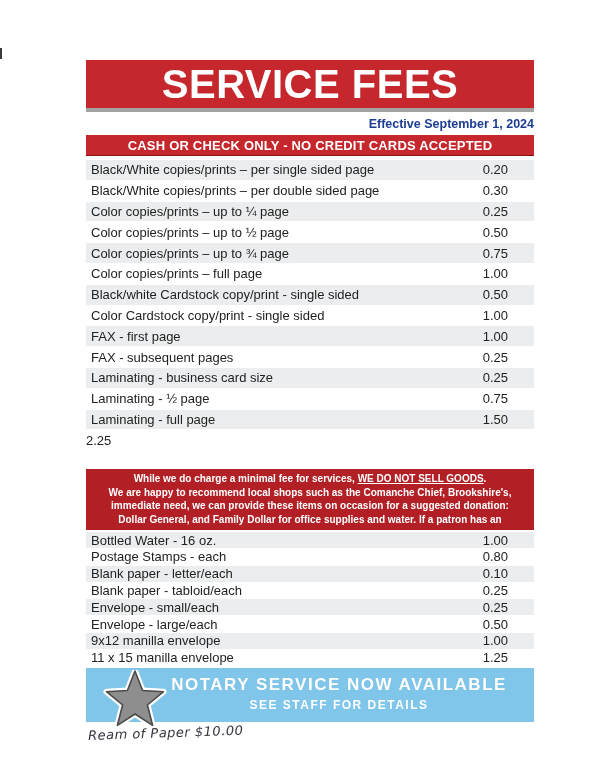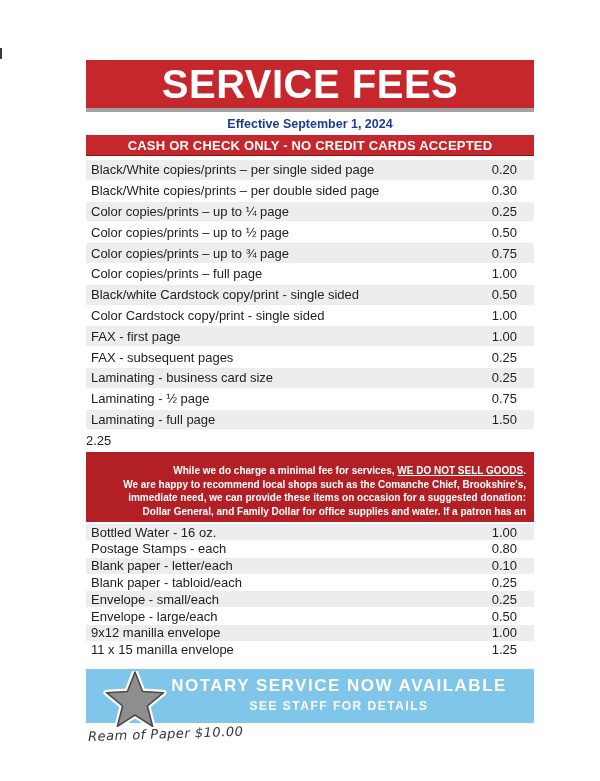--- a/index.html
+++ b/index.html
@@ -23,52 +23,52 @@
   .content{position:absolute;left:86px;top:60px;width:448px;}
 
   .title-banner{
     background:var(--red);height:52px;display:flex;align-items:center;justify-content:center;
     border-bottom:4px solid #a3a3a3;
   }
   .title-banner span{
     color:#ffffff;font-size:40px;font-weight:bold;letter-spacing:0.5px;line-height:1;
   }
   .effective{
-    height:23px;line-height:24px;text-align:center;
+    height:23px;line-height:24px;text-align:right;
     color:var(--blue-text);font-weight:bold;font-size:12.5px;
   }
   .cash-banner{
     background:var(--red);height:21px;display:flex;align-items:center;justify-content:center;
     color:#ffffff;font-weight:bold;font-size:13px;letter-spacing:0.2px;
     border-bottom:1px solid #871317;
   }
 
   .fees-table{width:100%;}
   .fees-table.upper{margin-top:4px;}
   .fees-table.lower{margin-top:2px;}
   .fee-row{
     display:flex;justify-content:space-between;align-items:center;
     border-bottom:1px solid #ffffff;
   }
   .fee-row:nth-child(odd){background:var(--row-gray);}
   .fees-table.upper .fee-row{height:20.8px;font-size:13px;}
   .fees-table.lower .fee-row{height:16.8px;font-size:13px;}
   .fee-label{padding-left:5px;white-space:nowrap;}
-  .fee-price{padding-right:17px;white-space:nowrap;}
+  .fee-price{padding-right:26px;white-space:nowrap;}
 
   .notice{
-    margin-top:1px;background:var(--notice-red);
-    padding:12px 8px 4px 8px;text-align:right;
+    margin-top:18px;background:var(--notice-red);
+    padding:3px 8px 4px 8px;text-align:center;
     color:#ffffff;font-weight:bold;font-size:10px;line-height:13.5px;
     overflow:hidden;
   }
   .notice .u{text-decoration:underline;}
 
   .notary-banner{
-    position:relative;margin-top:10px;background:var(--light-blue);
+    position:relative;margin-top:1px;background:var(--light-blue);
     height:54px;overflow:visible;
   }
   .notary-text{padding-left:58px;text-align:center;}
   .notary-title{
     padding-top:7px;color:#ffffff;font-weight:bold;font-size:17px;letter-spacing:1.5px;
     text-shadow:0 0 1px rgba(120,160,190,.4);
   }
   .notary-sub{
     margin-top:3px;color:#ffffff;font-weight:bold;font-size:12px;letter-spacing:1.5px;
   }

